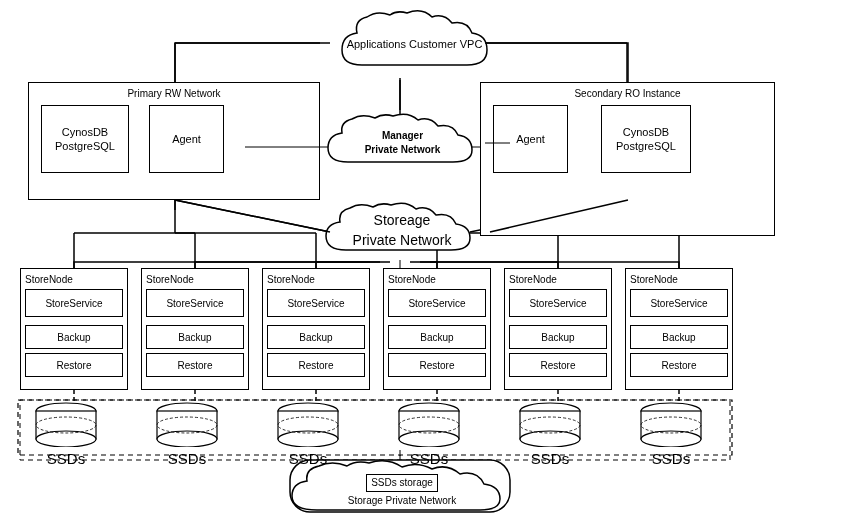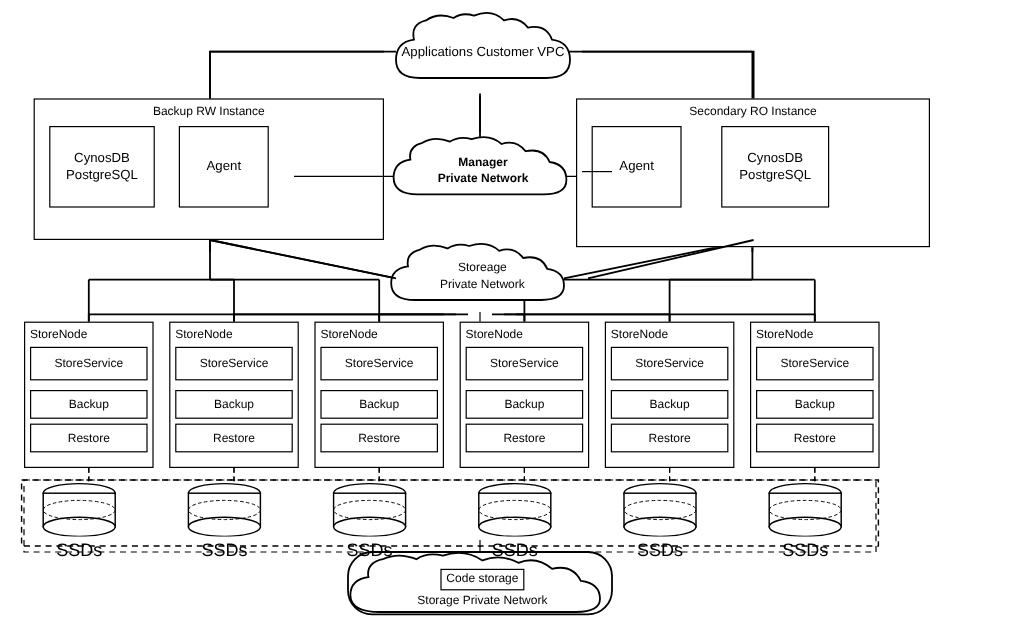--- a/index.html
+++ b/index.html
@@ -125,41 +125,41 @@
 
     <rect x="290" y="460" width="220" height="52" rx="20" ry="20" fill="#fff" stroke="#000" stroke-width="1.5"></rect>
     <line x1="400" y1="460" x2="400" y2="450" stroke="#000" stroke-width="1"></line>
 
     <line x1="175" y1="200" x2="400" y2="260" stroke="#000" stroke-width="0"></line>
 
     <line x1="330" y1="232" x2="175" y2="200" stroke="#000" stroke-width="1.5"></line>
     <line x1="470" y1="232" x2="627" y2="200" stroke="#000" stroke-width="1.5"></line>
   </svg>
 
-  <div class="cloud" style="left:320px; top:5px; width:165px; height:75px;">
+  <div class="cloud" style="left:332px; top:5px; width:165px; height:75px;">
     <svg viewBox="0 0 165 75" xmlns="http://www.w3.org/2000/svg">
       <path d="M30,60 Q10,60 10,45 Q10,30 25,28 Q22,15 35,12 Q45,5 58,10 Q65,5 75,8 Q90,2 100,12 Q112,8 120,18 Q135,15 140,28 Q155,30 155,45 Q155,60 135,60 Z" fill="#fff" stroke="#000" stroke-width="1.5"></path>
     </svg>
     <div class="cloud-text" style="font-size:11px; line-height:1.4; position:relative; z-index:2; margin-top:5px;">Applications
 Customer VPC</div>
   </div>
 
   <div class="box outer" style="left:28px; top:82px; width:292px; height:118px; font-size:10px; align-items:flex-start; padding:4px 6px;">
-    <span style="position:absolute; top:4px; left:50%; transform:translateX(-50%); white-space:nowrap; font-size:10px;">Backup RW Instance</span>
+    <span style="position:absolute; top:4px; left:50%; transform:translateX(-50%); white-space:nowrap; font-size:10px;">Primary RW Network</span>
 
     <div class="box" style="left:12px; top:22px; width:88px; height:68px; position:absolute;">
       <span>CynosDB<br>PostgreSQL</span>
     </div>
 
     <div class="box" style="left:120px; top:22px; width:75px; height:68px; position:absolute;">
       <span>Agent</span>
     </div>
   </div>
 
-  <div class="box outer" style="left:480px; top:82px; width:295px; height:124px; font-size:10px; align-items:flex-start; padding:4px 6px;text-decoration:underline;">
+  <div class="box outer" style="left:480px; top:82px; width:295px; height:154px; font-size:10px; align-items:flex-start; padding:4px 6px;text-decoration:underline;">
     <span style="position:absolute; top:4px; left:50%; transform:translateX(-50%); white-space:nowrap; font-size:10px;">Secondary RO Instance</span>
 
     <div class="box" style="left:12px; top:22px; width:75px; height:68px; position:absolute;">
       <span>Agent</span>
     </div>
 
     <div class="box" style="left:120px; top:22px; width:90px; height:68px; position:absolute;">
       <span>CynosDB<br>PostgreSQL</span>
     </div>
   </div>
@@ -168,21 +168,21 @@
     <svg viewBox="0 0 165 65" xmlns="http://www.w3.org/2000/svg">
       <path d="M28,52 Q8,52 8,38 Q8,25 22,23 Q20,12 32,9 Q42,3 55,8 Q63,3 73,6 Q88,1 98,10 Q110,6 118,16 Q133,13 138,25 Q152,27 152,40 Q152,52 133,52 Z" fill="#fff" stroke="#000" stroke-width="1.5"></path>
     </svg>
     <div class="cloud-text" style="font-size:10px; line-height:1.4; position:relative; z-index:2;">Manager<br>Private Network</div>
   </div>
 
   <div class="cloud" style="left:318px; top:200px; width:168px; height:62px;">
     <svg viewBox="0 0 168 62" xmlns="http://www.w3.org/2000/svg">
       <path d="M28,50 Q8,50 8,36 Q8,24 22,22 Q20,11 32,8 Q42,2 55,7 Q63,2 73,5 Q88,0 98,9 Q110,5 118,15 Q133,12 138,24 Q152,26 152,38 Q152,50 133,50 Z" fill="#fff" stroke="#000" stroke-width="1.5"></path>
     </svg>
-    <div class="cloud-text" style="font-size:10px; line-height:1.4; position:relative; z-index:2;">Storeage<br>Private Network</div>
+    <div class="cloud-text" style="font-size:14px; line-height:1.4; position:relative; z-index:2;">Storeage<br>Private Network</div>
   </div>
 
   <div class="box outer" style="left:20px; top:268px; width:108px; height:122px; position:absolute; font-size:10px;">
     <div style="position:absolute; top:4px; left:4px; right:4px; text-align:left; font-size:10px;">StoreNode</div>
     <div class="box" style="position:absolute; top:20px; left:4px; right:4px; height:28px; font-size:10px;">StoreService</div>
     <div class="box" style="position:absolute; top:56px; left:4px; right:4px; height:24px; font-size:10px;">Backup</div>
     <div class="box" style="position:absolute; top:84px; left:4px; right:4px; height:24px; font-size:10px;">Restore</div>
   </div>
 
   <div class="box outer" style="left:141px; top:268px; width:108px; height:122px; position:absolute; font-size:10px;">
@@ -278,21 +278,21 @@
       <ellipse cx="34" cy="23" rx="30" ry="8" fill="none" stroke="#000" stroke-width="0.8" stroke-dasharray="3,2"></ellipse>
     </svg>
     <div class="db-label">SSDs</div>
   </div>
 
   <div class="cloud" style="left:282px; top:456px; width:240px; height:65px;">
     <svg viewBox="0 0 240 65" xmlns="http://www.w3.org/2000/svg">
       <path d="M35,54 Q10,54 10,40 Q10,27 25,25 Q23,13 37,10 Q50,4 65,10 Q74,4 87,7 Q105,1 120,11 Q135,5 150,13 Q165,7 178,18 Q195,14 202,28 Q218,30 218,43 Q218,54 198,54 Z" fill="#fff" stroke="#000" stroke-width="1.5"></path>
     </svg>
     <div class="cloud-text" style="font-size:10px; line-height:1.4; position:relative; z-index:2; margin-top:4px;">
-      <div style="border:1px solid #000; display:inline-block; padding:1px 4px; margin-bottom:2px; background:#fff; font-size:10px;">Code storage</div><br>
+      <div style="border:1px solid #000; display:inline-block; padding:1px 4px; margin-bottom:2px; background:#fff; font-size:10px;">SSDs storage</div><br>
       Storage Private Network
     </div>
   </div>
 
   <svg style="position:absolute;top:0;left:0;width:851px;height:525px;pointer-events:none;">
 
     <line x1="400" y1="5" x2="400" y2="5" stroke="none"></line>
 
     <polyline points="320,43 175,43 175,82" fill="none" stroke="#000" stroke-width="1.5"></polyline>
 

